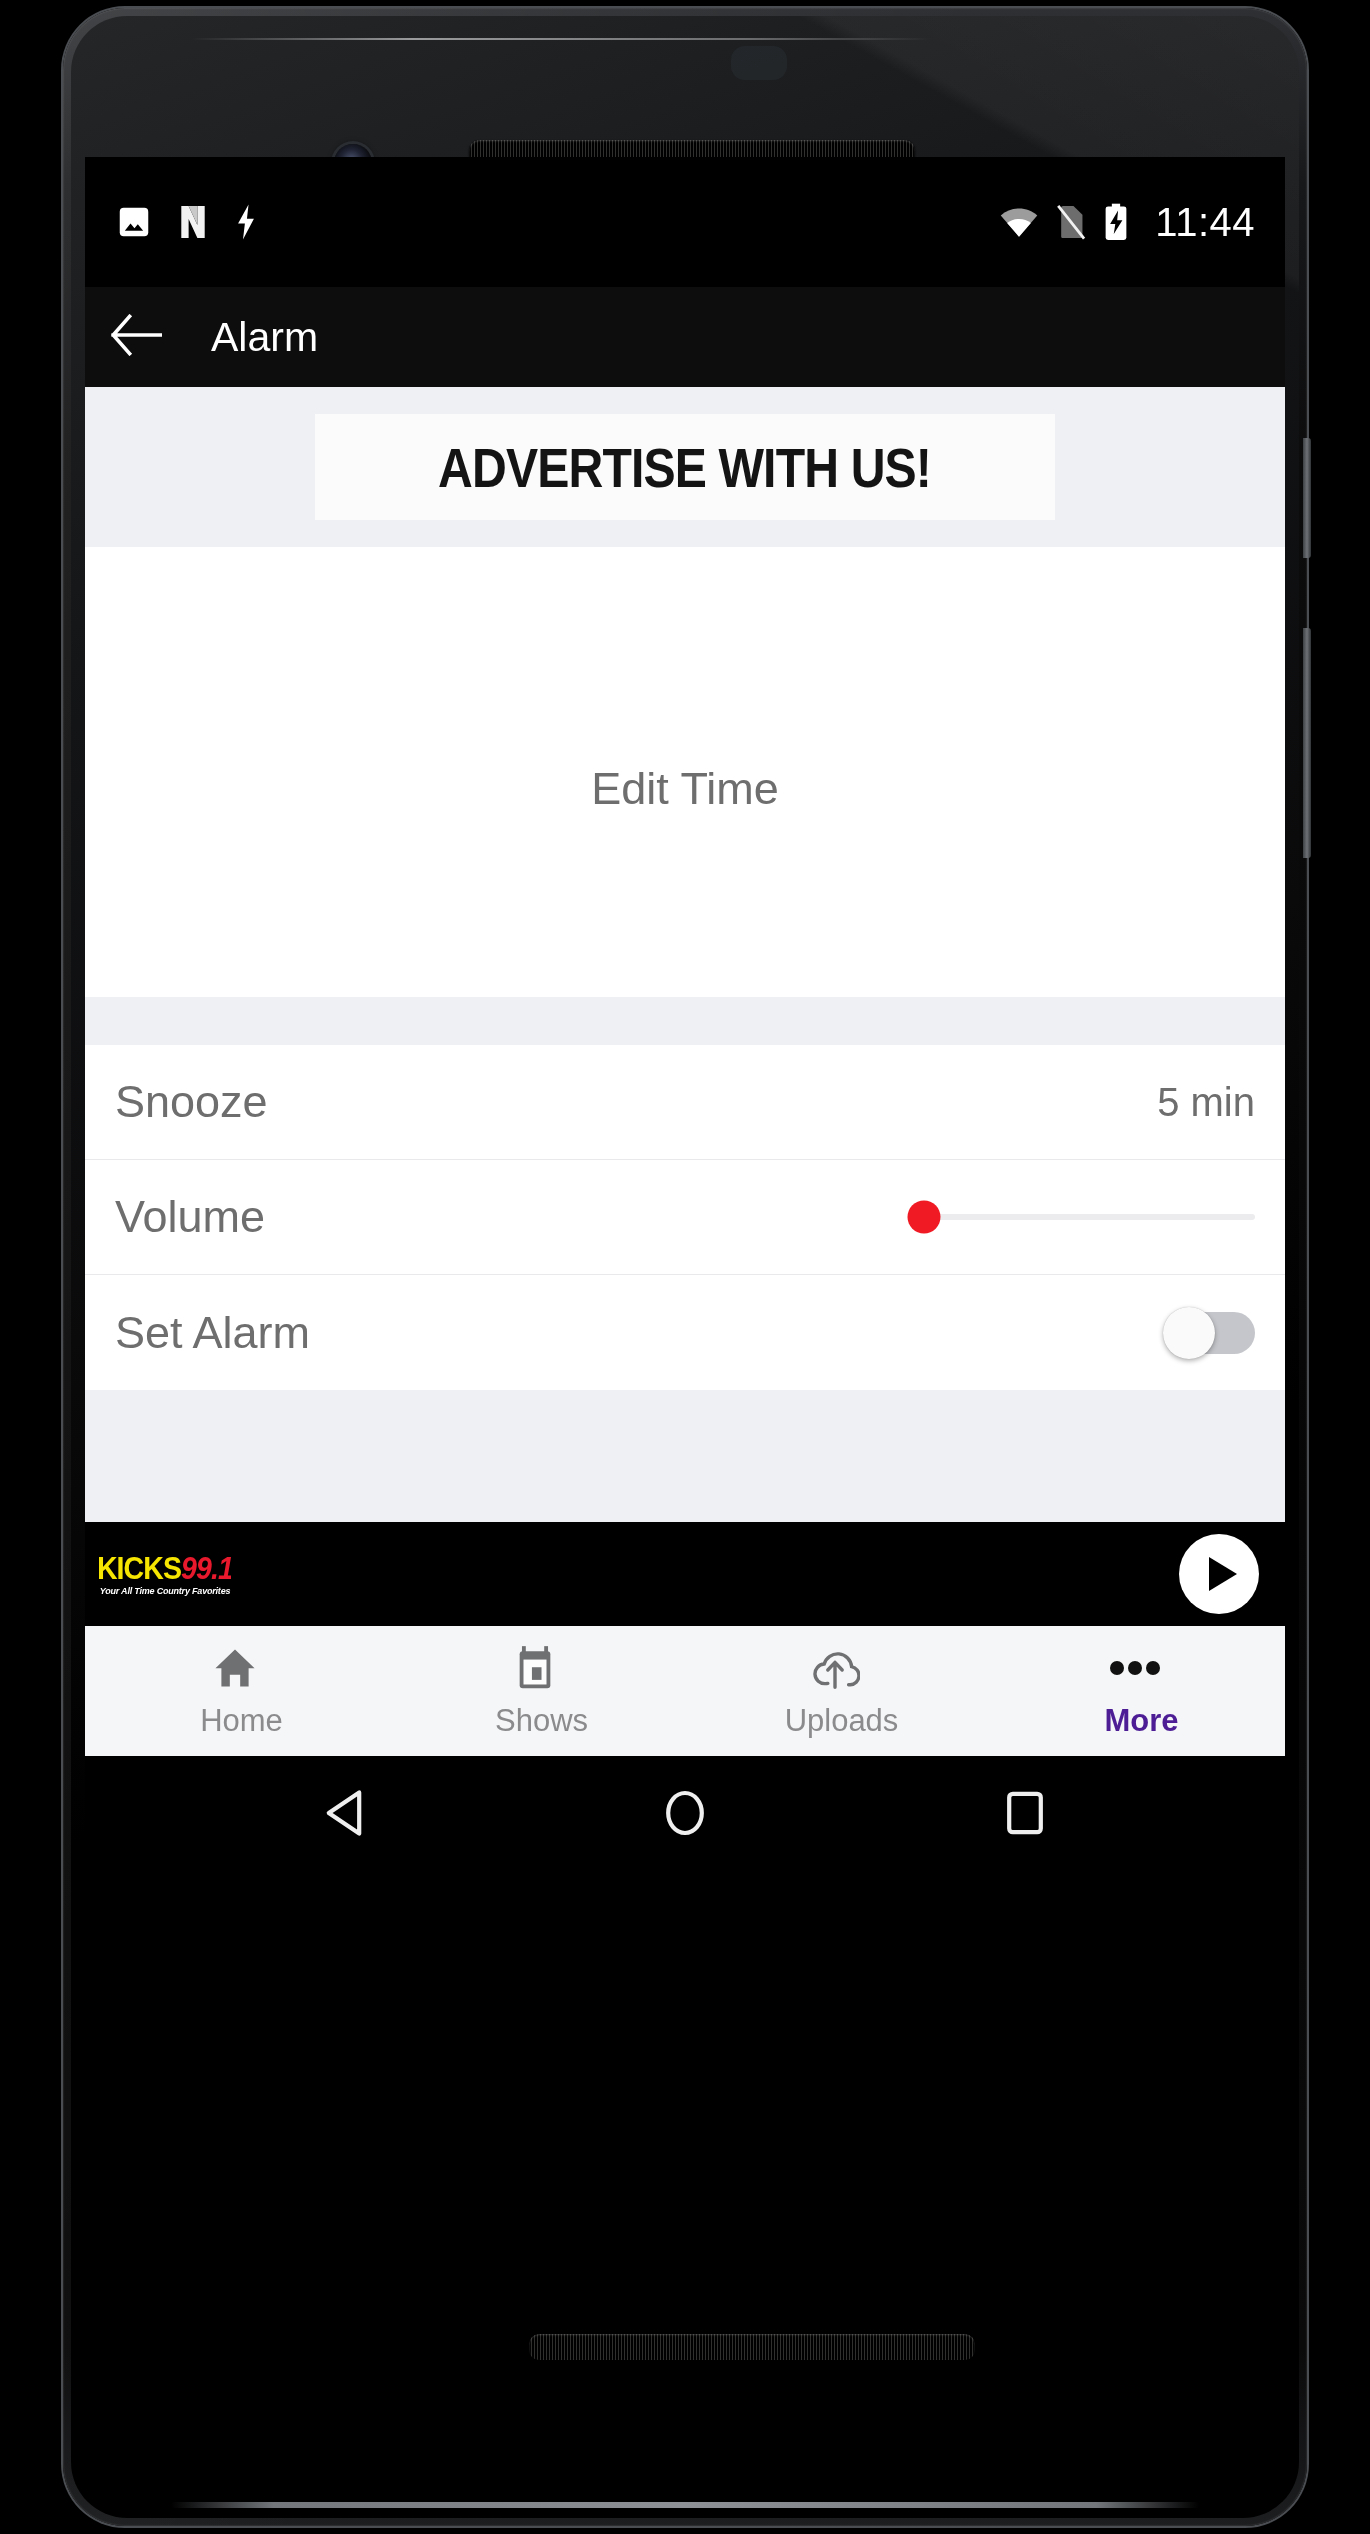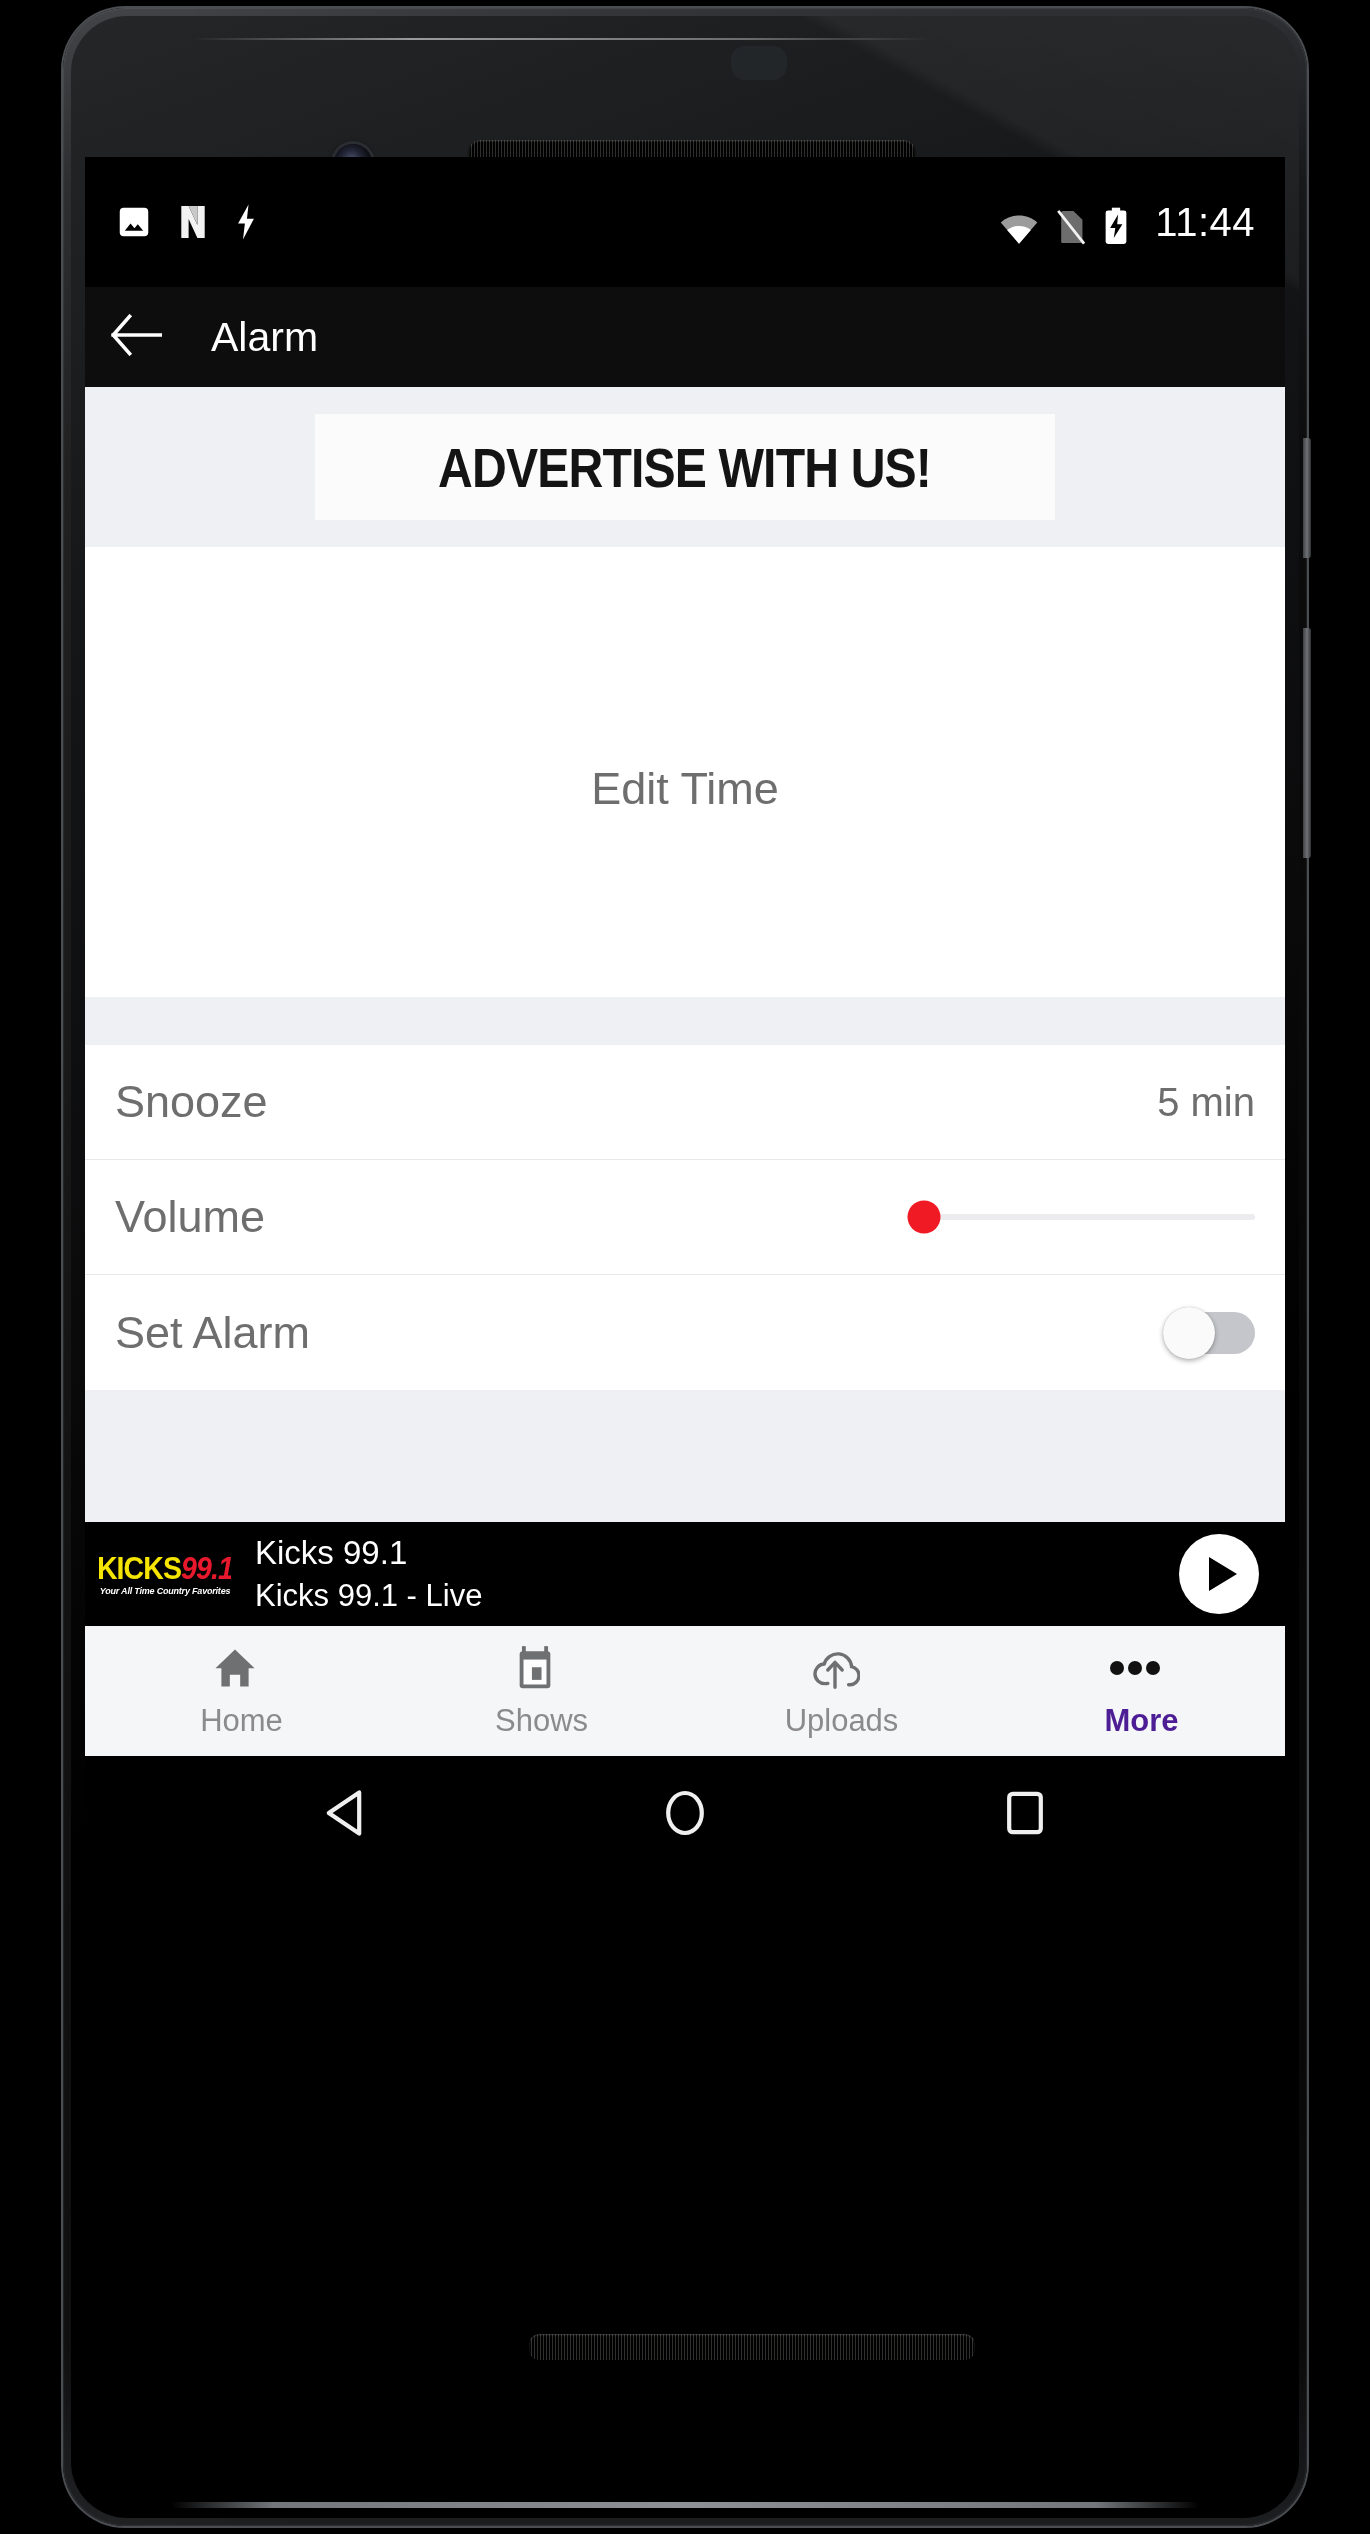--- a/index.html
+++ b/index.html
@@ -90,21 +90,21 @@
   
   #status-bar {
     position: relative;
     height: 130px;
     background: #000;
     display: flex; align-items: center;
     padding: 0 30px 0 30px;
     color: #fff;
   }
   #status-left { display: flex; align-items: center; gap: 22px; }
-  #status-right { margin-left: auto; display: flex; align-items: flex-end; gap: 16px; }
+  #status-right { margin-left: auto; display: flex; align-items: center; gap: 16px; }
   #status-clock {
     font-size: 40px; letter-spacing: .5px; color: #fff;
     font-family: "Liberation Sans", sans-serif;
     margin-left: 10px;
   }
   .sicon { display: block; }
 
   
   #app-bar {
     height: 100px;
@@ -457,24 +457,20 @@
       <div id="logo-main">
         <span id="logo-kicks">KICKS</span>
           <span id="logo-freq">99.1</span>
       </div>
       <div id="logo-tag-row">
 
         <span id="logo-tagline">Your All Time Country Favorites</span>
 
       </div>
     </div>
-    <div id="player-meta">
-      <div id="player-title">Kicks 99.1</div>
-      <div id="player-subtitle">Kicks 99.1 - Live</div>
-    </div>
     <div id="play-button">
       <div id="play-triangle"></div>
     </div>
   </div>
 
   <div id="tab-bar">
 
     <div class="tab">
       <span class="tab-icon">
         <svg width="46" height="46" viewBox="0 0 24 24">

